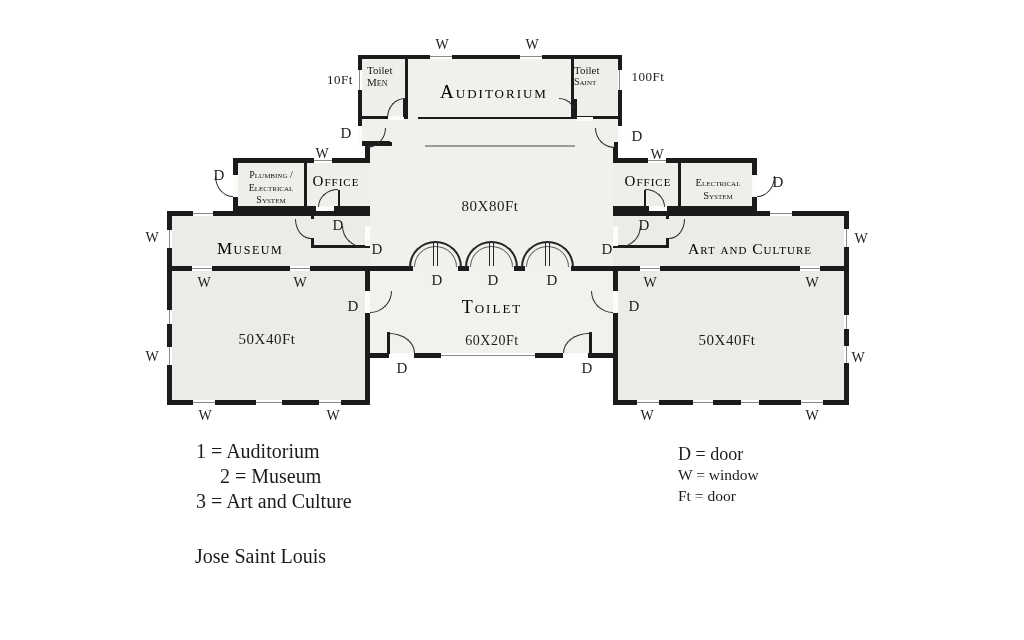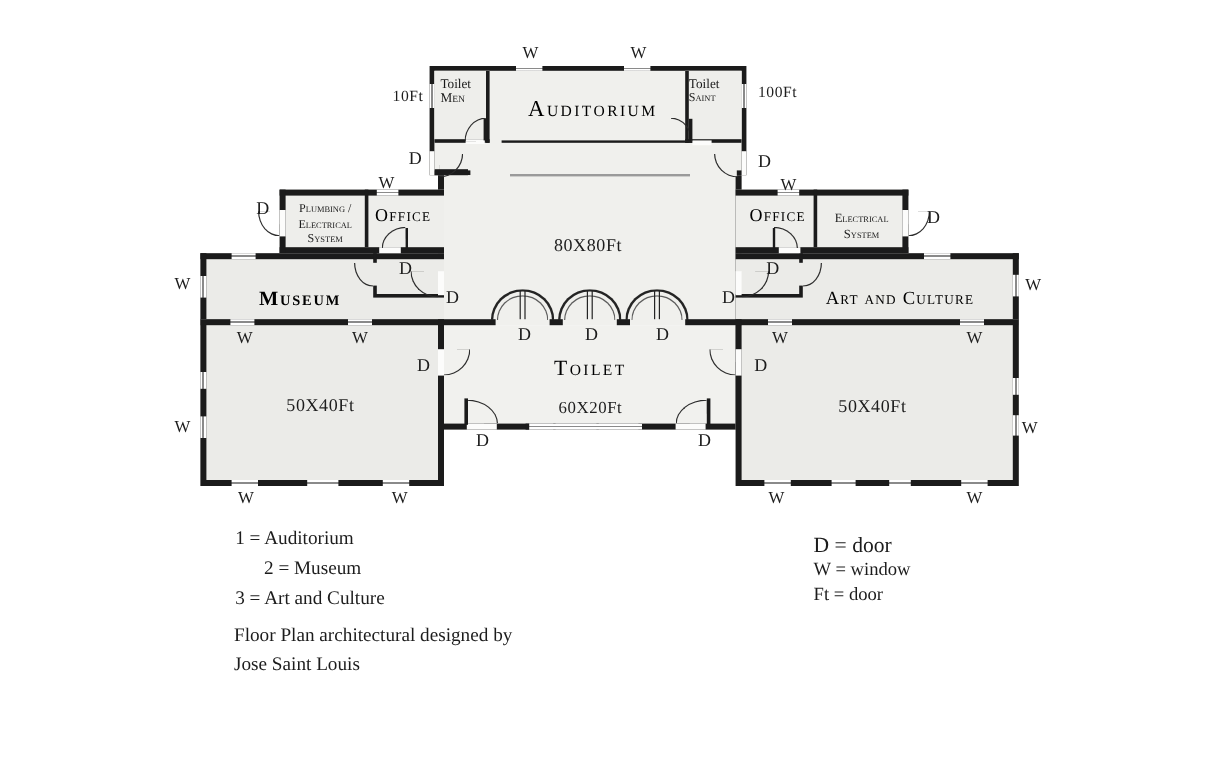--- a/index.html
+++ b/index.html
@@ -25,21 +25,21 @@
   .arch-inner{position:absolute;box-sizing:border-box;border:1.2px solid #5c5c5c;border-bottom:none;border-radius:50% 50% 0 0 / 100% 100% 0 0;}
   .arch-leaf{position:absolute;box-sizing:border-box;border-left:1.8px solid #242424;border-right:1.8px solid #242424;}
 
   
   .rl{position:absolute;transform:translate(-50%,-50%);font-variant:small-caps;color:#000000;white-space:nowrap;}
   .dl{position:absolute;transform:translate(-50%,-50%);color:#1d1d1d;white-space:nowrap;font-size:15px;letter-spacing:0.5px;}
   .sym{position:absolute;transform:translate(-50%,-50%);color:#1c1c1c;font-size:15px;white-space:nowrap;}
   .sym.w{font-size:14px;}
   .stack{position:absolute;color:#181818;line-height:12px;font-size:11px;white-space:nowrap;}
   .sc{font-variant:small-caps;display:block;}
-  .legend-line{position:absolute;color:#1c1c1c;font-size:16px;white-space:nowrap;}
+  .legend-line{position:absolute;color:#1c1c1c;font-size:20px;white-space:nowrap;}
 </style>
 </head>
 <body>
 
 <div id="plan">
 
   <div class="blk" style="left:358px;top:55px;width:264px;height:91px;border:4px solid #1b1b1b;background:#f0f0ed;"></div>
   <div class="blk" style="left:362px;top:59px;width:46px;height:60px;border-right:3px solid #1b1b1b;border-bottom:3px solid #1b1b1b;background:#eeeeeb;"></div>
   <div class="blk" style="left:571px;top:59px;width:47px;height:60px;border-left:3px solid #1b1b1b;border-bottom:3px solid #1b1b1b;background:#eeeeeb;"></div>
   <div class="blk" style="left:365px;top:146px;width:253px;height:125px;border-left:5px solid #1b1b1b;border-right:5px solid #1b1b1b;background:#f0f0ed;"></div>
@@ -63,36 +63,35 @@
   <span class="rl" style="left:648px;top:181px;font-size:15px;letter-spacing:1px;">Office</span>
   <div class="stack" style="left:271px;top:169px;transform:translateX(-50%);text-align:center;font-variant:small-caps;font-size:10px;line-height:12.5px;">
     <span style="display:block;">Plumbing /</span>
     <span style="display:block;">Electrical</span>
     <span style="display:block;">System</span>
   </div>
   <div class="stack" style="left:718px;top:176px;transform:translateX(-50%);text-align:center;font-variant:small-caps;font-size:10.5px;line-height:13px;">
     <span style="display:block;">Electrical</span>
     <span style="display:block;">System</span>
   </div>
-  <span class="rl" style="left:250px;top:249px;font-size:17px;letter-spacing:1.5px;font-weight:bold;">Museum</span>
+  <span class="rl" style="left:250px;top:249px;font-size:17px;letter-spacing:1.5px;">Museum</span>
   <span class="rl" style="left:750px;top:249px;font-size:15.5px;letter-spacing:1px;">Art and Culture</span>
   <span class="rl" style="left:492px;top:307px;font-size:18px;letter-spacing:2px;">Toilet</span>
   <span class="dl" style="left:492px;top:341px;font-size:14px;">60X20Ft</span>
   <span class="dl" style="left:267px;top:339px;">50X40Ft</span>
   <span class="dl" style="left:727px;top:340px;">50X40Ft</span>
   <span class="dl" style="left:340px;top:80px;font-size:13px;">10Ft</span>
   <span class="dl" style="left:648px;top:77px;font-size:13px;">100Ft</span>
 
   <span class="legend-line" style="left:196px;top:440px;">1 = Auditorium</span>
   <span class="legend-line" style="left:196px;top:465px;margin-left:24px;">2 = Museum</span>
   <span class="legend-line" style="left:196px;top:490px;">3 = Art and Culture</span>
   <span class="legend-line" style="left:678px;top:444px;font-size:18px;">D = door</span>
   <span class="legend-line" style="left:678px;top:466px;font-size:15.5px;">W = window</span>
   <span class="legend-line" style="left:678px;top:487px;font-size:15.5px;">Ft = door</span>
-  <span class="legend-line" style="left:195px;top:521px;">Floor Plan architectural designed by</span>
   <span class="legend-line" style="left:195px;top:545px;">Jose Saint Louis</span>
 
 <div class="erase" style="left: 392px; top: 141px; width: 222px; height: 6px;"></div>
     <div class="wall" style="left: 362px; top: 141px; width: 28px; height: 5px;"></div>
     <div class="wall" style="left: 365px; top: 266px; width: 48px; height: 5px;"></div>
     <div class="wall" style="left: 458px; top: 266px; width: 11px; height: 5px;"></div>
     <div class="wall" style="left: 514px; top: 266px; width: 11px; height: 5px;"></div>
     <div class="wall" style="left: 571px; top: 266px; width: 47px; height: 5px;"></div>
     <div class="wall" style="left: 311px; top: 211px; width: 3px; height: 8px;"></div>
     <div class="wall" style="left: 311px; top: 238px; width: 3px; height: 7px;"></div>

